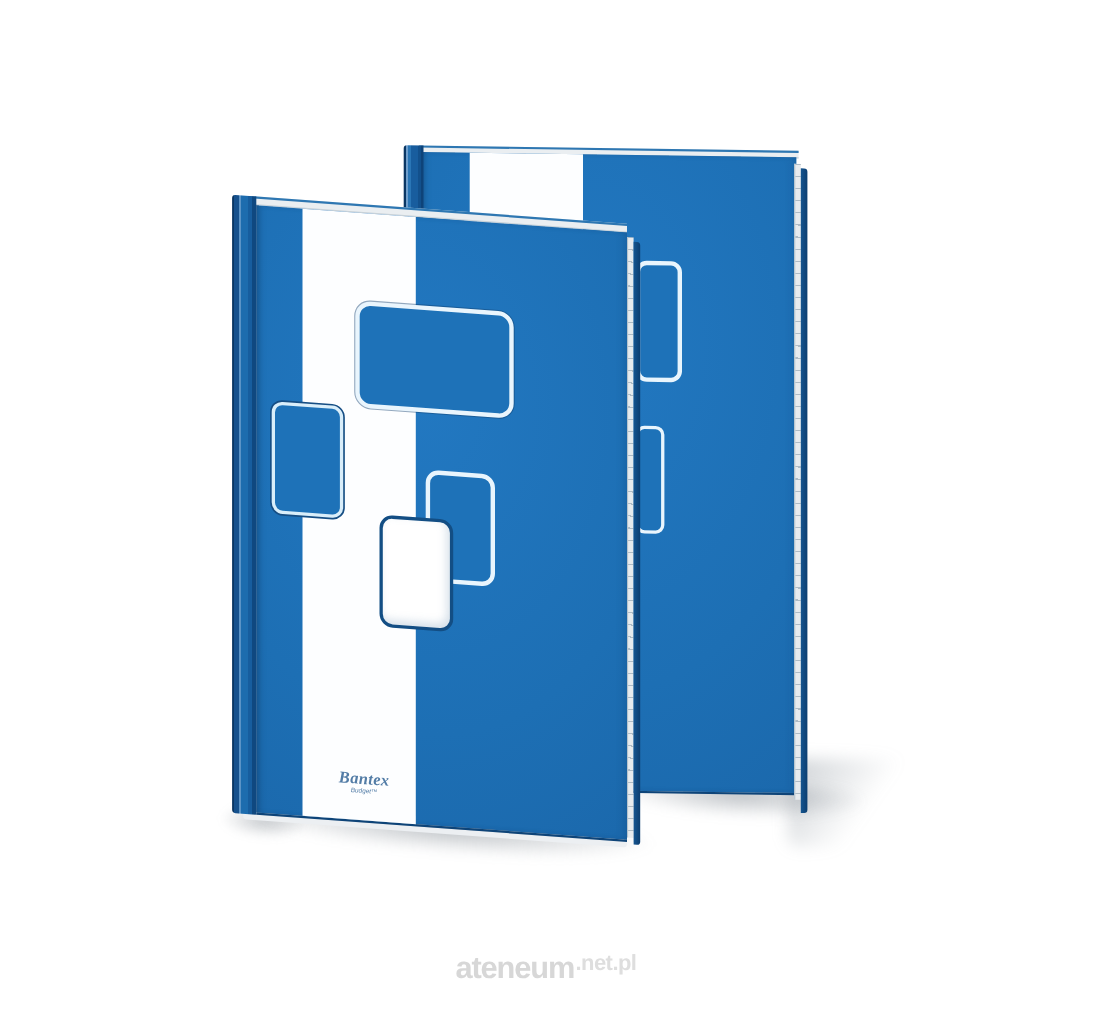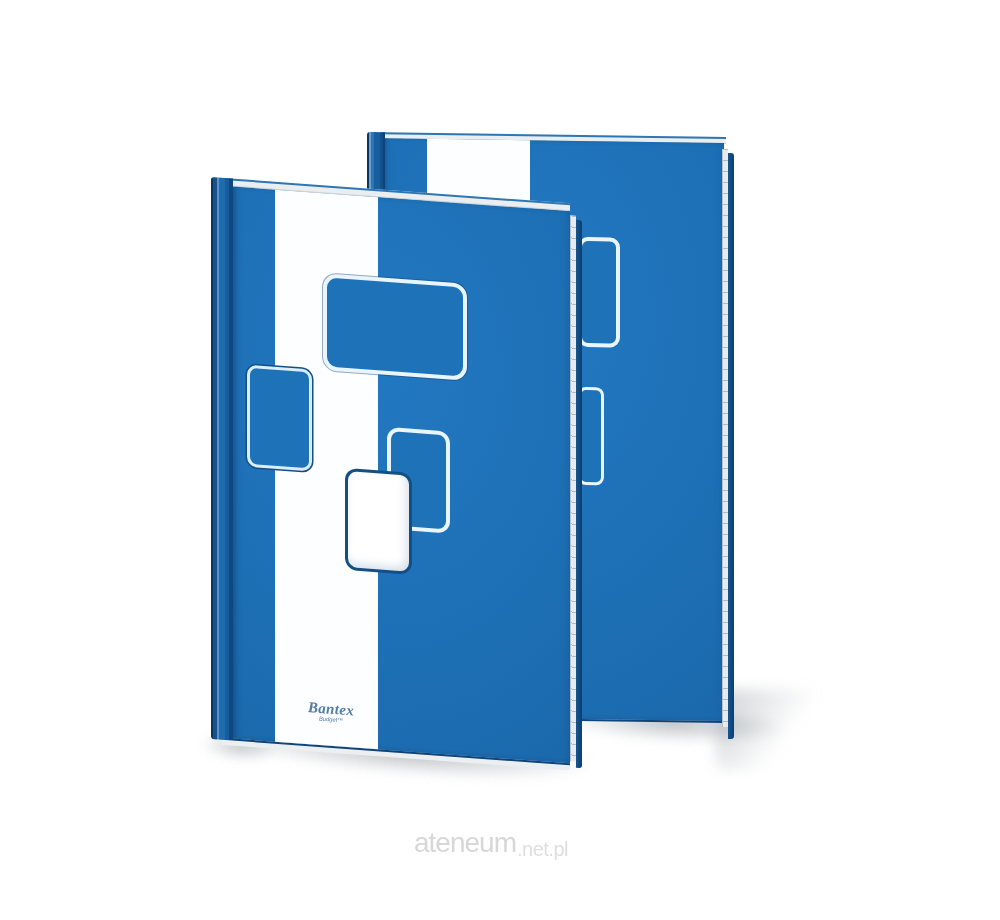--- a/index.html
+++ b/index.html
@@ -85,24 +85,24 @@
   .nb-front .pages-right{left:359px;top:12px;height:546px;}
   .nb-front .cover-edge-right{left:365px;top:16px;height:548px;}
   .pages-bottom{position:absolute;left:10px;top:562px;width:349px;height:5px;background:#eceff2;border-radius:0 0 3px 3px;}
   
   .logo{position:absolute;left:48px;top:508px;width:100px;text-align:center;color:var(--logo-blue);}
   .logo-name{font-family:"Liberation Serif",serif;font-style:italic;font-weight:bold;font-size:15px;
     letter-spacing:.3px;line-height:1;display:block;}
   .logo-underline{width:50px;height:2px;background:var(--logo-blue);margin:1px auto 1px;border-radius:2px;transform:translateX(4px) rotate(-1deg);}
   .logo-sub{display:block;font-style:italic;font-size:10px;transform:scale(.58);transform-origin:50% 0;line-height:1;}
   
-  .watermark{position:absolute;left:414px;top:827px;display:flex;align-items:center;
-    font-weight:normal;color:var(--wm-gray);user-select:none;}
+  .watermark{position:absolute;left:414px;top:866px;display:flex;align-items:flex-start;
+    font-weight:bold;color:var(--wm-gray);user-select:none;}
   .wm-main{font-size:28px;letter-spacing:-1px;line-height:1;}
-  .wm-suffix{font-size:20px;letter-spacing:-.5px;color:#dedede;margin-left:1px;line-height:1;margin-top:12px;}
+  .wm-suffix{font-size:20px;letter-spacing:-.5px;color:#dedede;margin-left:1px;line-height:1;}
 </style>
 </head>
 <body>
 
 <div class="stage">
 
   <div class="shadow shadow-front-spine"></div>
   <div class="shadow shadow-front"></div>
   <div class="shadow shadow-back"></div>
   <div class="shadow shadow-back-right"></div>

